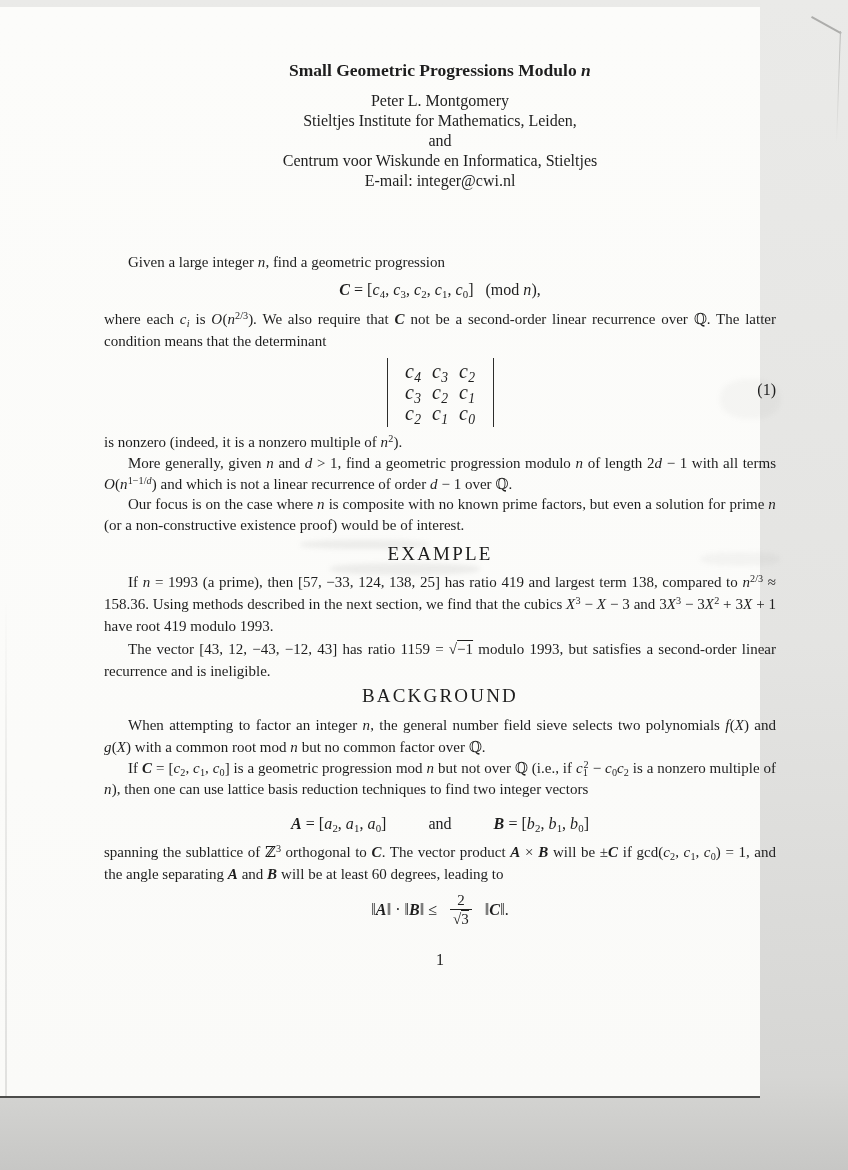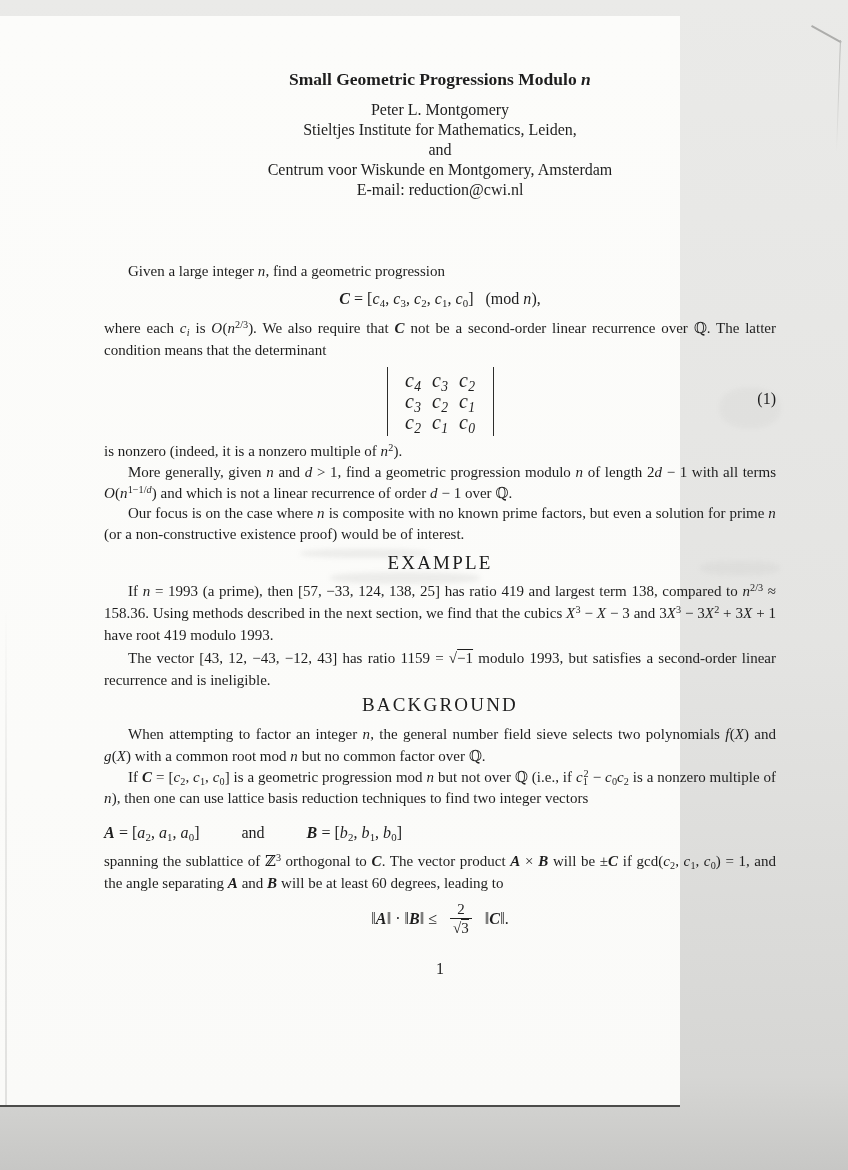--- a/index.html
+++ b/index.html
@@ -3,21 +3,21 @@
 <meta charset="utf-8">
 <style>
   html,body{margin:0;padding:0;background:#9a9a98;}
   .scan{
     position:relative;width:848px;height:1170px;overflow:hidden;
     background:linear-gradient(180deg,#eaeae8 0%,#e4e4e2 55%,#d6d6d4 92%,#c7c7c5 100%);
     font-family:"Liberation Serif","DejaVu Serif","DejaVu Sans",serif;
     color:#1e1e1e;
   }
   .paper{
-    position:absolute;left:0;top:16px;width:680px;height:1089px;
+    position:absolute;left:0;top:7px;width:760px;height:1089px;
     background:linear-gradient(180deg,#fcfcfa 0%,#fbfbf9 70%,#fafaf8 100%);
     border-bottom:2px solid #4c4c4a;
   }
   .blk{position:absolute;left:104px;width:672px;margin:0;}
   .center{text-align:center;}
   .title{top:53px;font-size:17.5px;font-weight:bold;}
   .authors{top:84px;font-size:16px;line-height:20px;}
   .authors div{white-space:nowrap;}
   .heading{font-size:19px;letter-spacing:2.2px;font-weight:normal;text-align:center;}
   #h-problem{top:210px;}
@@ -49,21 +49,21 @@
   
   .det{
     display:inline-grid;grid-template-columns:repeat(3,27px);grid-auto-rows:21px;
     align-items:center;padding:3px 12px;
     border-left:1.3px solid #2d2d2b;border-right:1.3px solid #2d2d2b;
     font-size:20px;font-style:italic;
   }
   .det .cell{display:block;}
   .eqnum{position:absolute;right:0;top:23px;font-size:16px;}
   
-  #eq-ab{display:flex;justify-content:flex-start;align-items:baseline;gap:42px;}
+  #eq-ab{display:flex;justify-content:center;align-items:baseline;gap:42px;}
   
   #eq-norm{display:flex;justify-content:center;align-items:center;gap:13px;height:50px;}
   .frac{display:inline-flex;flex-direction:column;align-items:center;line-height:1.15;font-size:15px;}
   .frac .num{padding:0 5px;}
   .frac .den{border-top:1.2px solid #222220;padding:1px 3px 0;}
   .vinc{border-top:1.1px solid #222220;}
   .ol{text-decoration:overline;}
   
   .scratch-a{position:absolute;left:812px;top:9px;width:34px;height:1.6px;background:#adadab;transform:rotate(29deg);transform-origin:left top;}
   .scratch-b{position:absolute;left:838px;top:24px;width:1.4px;height:112px;background:linear-gradient(180deg,#b8b8b6,rgba(200,200,198,0));transform:rotate(2deg);}
@@ -87,22 +87,22 @@
     <div class="smudge" id="smudge-2"></div>
     <div class="smudge" id="smudge-3"></div>
     <div class="smudge" id="smudge-4"></div>
 
     <h1 class="blk center title">Small Geometric Progressions Modulo <i>n</i></h1>
 
     <div class="blk center authors">
       <div>Peter L. Montgomery</div>
       <div>Stieltjes Institute for Mathematics, Leiden,</div>
       <div>and</div>
-      <div>Centrum voor Wiskunde en Montgomery, Amsterdam</div>
-      <div>E-mail: reduction@cwi.nl</div>
+      <div>Centrum voor Wiskunde en Informatica, Stieltjes</div>
+      <div>E-mail: integer@cwi.nl</div>
     </div>
 
 
     <p class="blk body indent" id="p-given">Given a large integer <i>n</i>, find a geometric progression</p>
 
     <div class="blk eq" id="eq-c"><b><i>C</i></b> = [<i>c</i><sub>4</sub>, <i>c</i><sub>3</sub>, <i>c</i><sub>2</sub>, <i>c</i><sub>1</sub>, <i>c</i><sub>0</sub>]&nbsp;&nbsp;&nbsp;(mod <i>n</i>),</div>
 
     <p class="blk body" id="p-where">where each <i>c<sub>i</sub></i> is <i>O</i>(<i>n</i><sup>2/3</sup>). We also require that <b><i>C</i></b> not be a second-order linear recurrence over ℚ. The latter condition means that the determinant</p>
 
     <div class="blk center" id="det-block">

